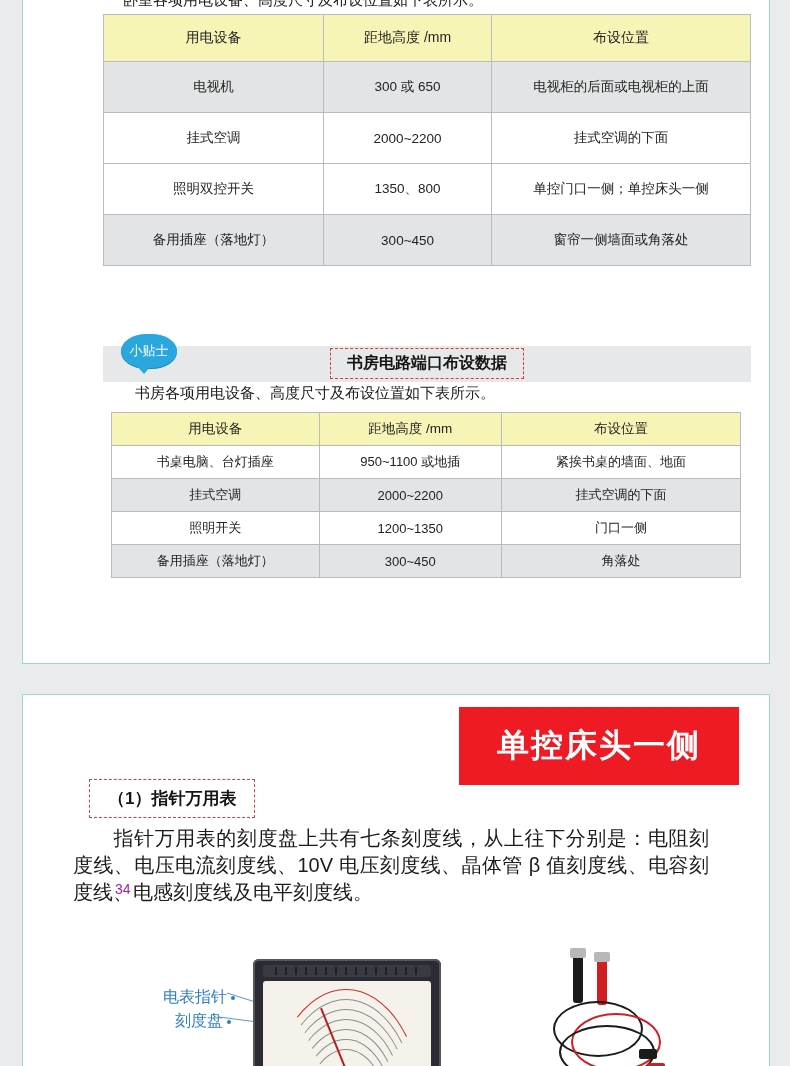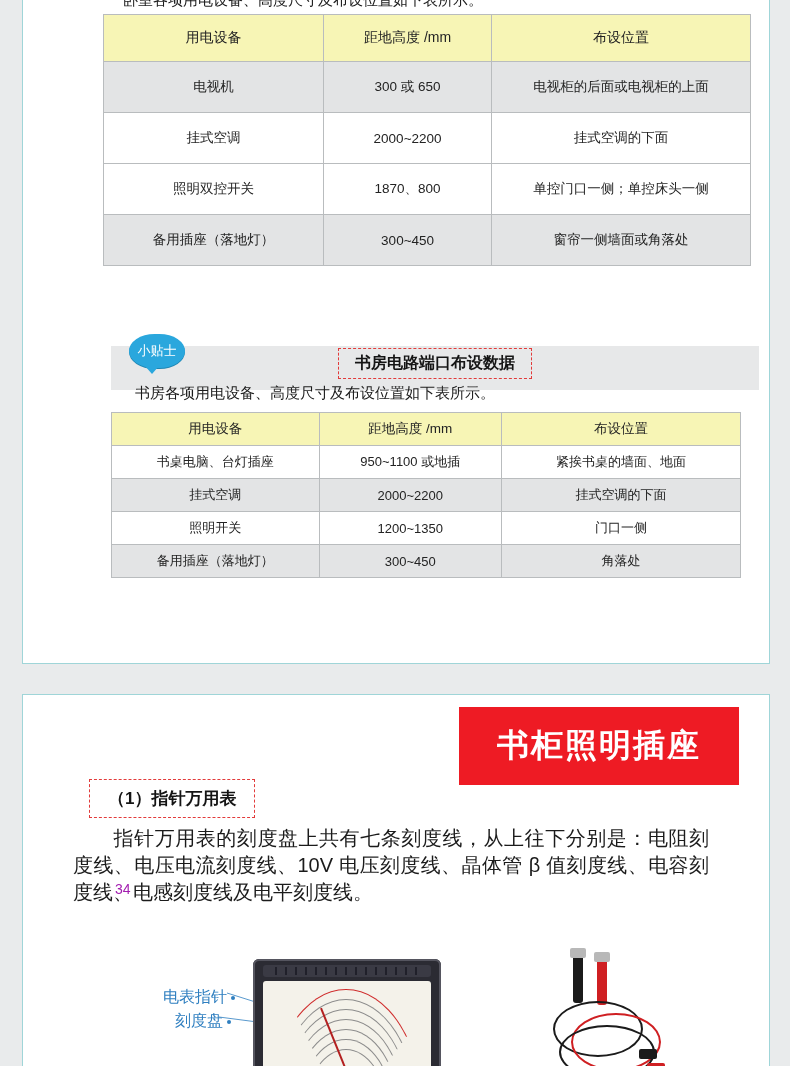--- a/index.html
+++ b/index.html
@@ -99,24 +99,23 @@
   table.t2 tr.alt td {
     background: #e3e4e5;
   }
   table.t2 tr.plain td {
     background: #ffffff;
   }
 
   
   .tipbar {
     position: relative;
-    height: 44px;
+    height: 36px;
     background: #e7e8e9;
     margin-top: 18px;
-    margin-left: 8px;
   }
   .tip-badge {
     position: absolute;
     left: 18px;
     top: -12px;
     width: 56px;
     height: 34px;
     background: #2aa7dd;
     border-radius: 50%/55%;
     color: #ffffff;
@@ -317,21 +316,21 @@
               <td>300 或 650</td>
               <td>电视柜的后面或电视柜的上面</td>
             </tr>
             <tr class="plain">
               <td>挂式空调</td>
               <td>2000~2200</td>
               <td>挂式空调的下面</td>
             </tr>
             <tr class="plain">
               <td>照明双控开关</td>
-              <td>1870、800</td>
+              <td>1350、800</td>
               <td>单控门口一侧；单控床头一侧</td>
             </tr>
             <tr class="alt">
               <td>备用插座（落地灯）</td>
               <td>300~450</td>
               <td>窗帘一侧墙面或角落处</td>
             </tr>
           </tbody>
         </table>
       </div>
@@ -382,21 +381,21 @@
             </tr>
           </tbody>
         </table>
       </div>
 
     </div>
   </div>
 
   <div class="card" id="card-bottom">
 
-    <div class="redbanner">书柜照明插座</div>
+    <div class="redbanner">单控床头一侧</div>
 
     <div class="sec-title">（1）指针万用表</div>
 
     <div class="body-text"><span class="indent"></span><span>指针万用表的刻度盘上共有七条刻度线，从上往下分别是：电阻刻度线、电压电流刻度线、10V 电压刻度线、晶体管 β 值刻度线、电容刻度线、电感刻度线及电平刻度线。</span></div>
 
     <div class="pagenum">34</div>
 
     <div class="illus">
 
       <div class="callout" style="left:140px;top:42px;">

